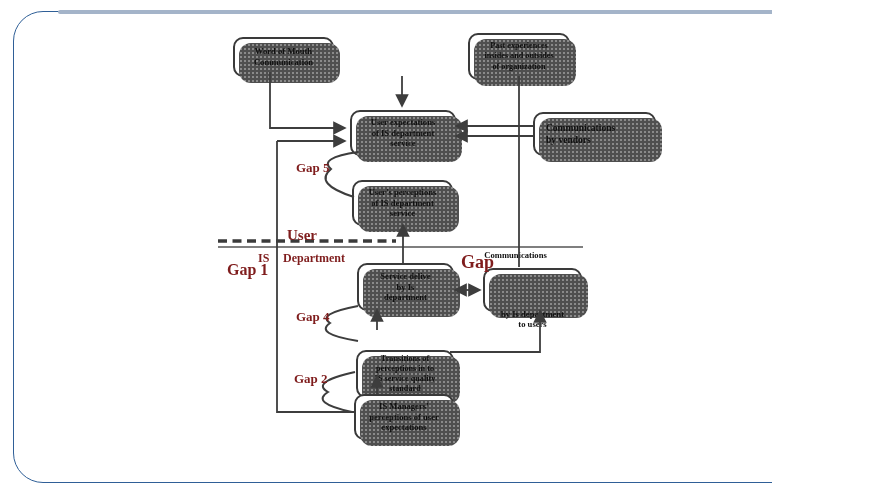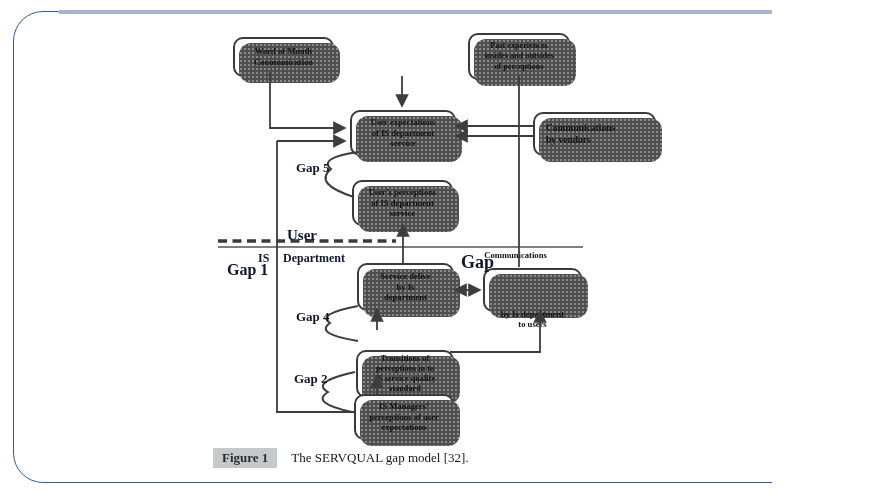--- a/index.html
+++ b/index.html
@@ -22,21 +22,21 @@
     white-space:pre-line;z-index:2;
   }
   .node::after{
     content:"";position:absolute;left:4px;top:4px;right:-8px;bottom:-8px;z-index:-1;
     border-radius:12px;background-color:#4f4f4f;
     background-image:radial-gradient(#8a8a8a 28%, rgba(0,0,0,0) 30%);
     background-size:4px 4px;
   }
   .node.align-left{align-items:flex-start;text-align:left;padding-left:11px;font-size:9.5px;line-height:12px;}
   .pull-left{margin-left:-34px;}
-  .lbl{position:absolute;z-index:4;color:#0f172a;white-space:nowrap;}
+  .lbl{position:absolute;z-index:4;color:#7f1d1d;white-space:nowrap;}
   .lbl-gap{font-size:13px;font-weight:600;}
   .lbl-zone{font-size:13px;font-weight:600;}
   svg.wires{position:absolute;left:0;top:0;z-index:3;}
   .caption{position:absolute;left:213px;top:448px;z-index:4;display:flex;align-items:center;font-size:13px;}
   .caption .tag{
     background:#c6c8ca;color:#2b2b2b;font-weight:700;padding:2px 9px;margin-right:14px;
   }
   .caption .txt{color:#161616;}
 </style>
 </head>
@@ -85,21 +85,21 @@
 
     <path d="M456,290 L479,290" stroke="#3d3d3d" stroke-width="1.8" fill="none" marker-start="url(#arr)" marker-end="url(#arr)"></path>
   </svg>
 
   <div class="node" style="left:233px;top:37px;width:97px;height:36px;">Word of Mouth
 Communication</div>
 
 
   <div class="node" style="left:468px;top:33px;width:98px;height:43px;font-size:8.2px;">Past experiences
 insides and outsides
-of perceptions</div>
+of organization</div>
 
   <div class="node" style="left:350px;top:110px;width:102px;height:42px;">User expectations
 of IS department
 service</div>
 
   <div class="node align-left" style="left:533px;top:112px;width:108px;height:40px;">Communications
 by vendors</div>
 
   <div class="node" style="left:352px;top:180px;width:97px;height:42px;">User’s perceptions
 of IS department
@@ -126,18 +126,14 @@
 
   <div class="lbl lbl-gap" style="left:296px;top:160px;">Gap 5</div>
   <div class="lbl lbl-zone" style="left:287px;top:227px;font-size:15px;">User</div>
   <div class="lbl lbl-zone" style="left:258px;top:251px;font-size:12px;">IS</div>
   <div class="lbl lbl-zone" style="left:283px;top:251px;font-size:12px;">Department</div>
   <div class="lbl lbl-gap" style="left:227px;top:261px;font-size:16px;">Gap 1</div>
   <div class="lbl lbl-gap" style="left:461px;top:252px;font-size:18px;text-align:center;">Gap</div>
   <div class="lbl lbl-gap" style="left:296px;top:309px;">Gap 4</div>
   <div class="lbl lbl-gap" style="left:294px;top:371px;">Gap 2</div>
 
-  <div class="caption">
-    <span class="tag">Figure 1</span>
-    <span class="txt">The SERVQUAL gap model [32].</span>
-  </div>
 
 </div>
 
 </body></html>

